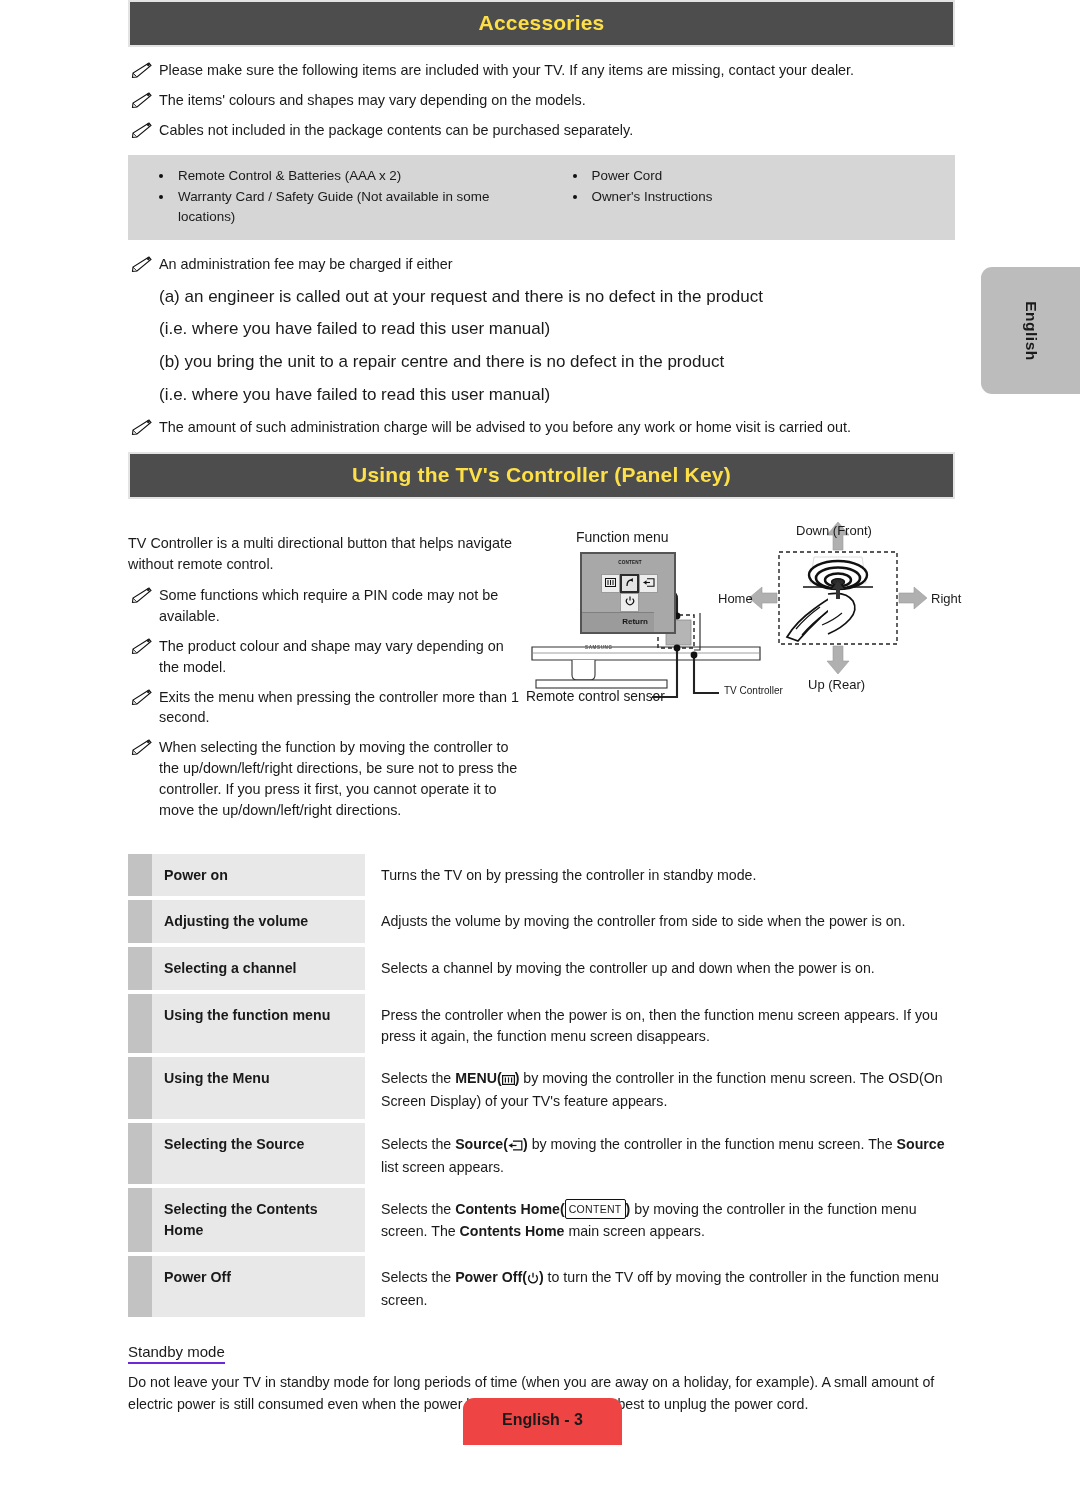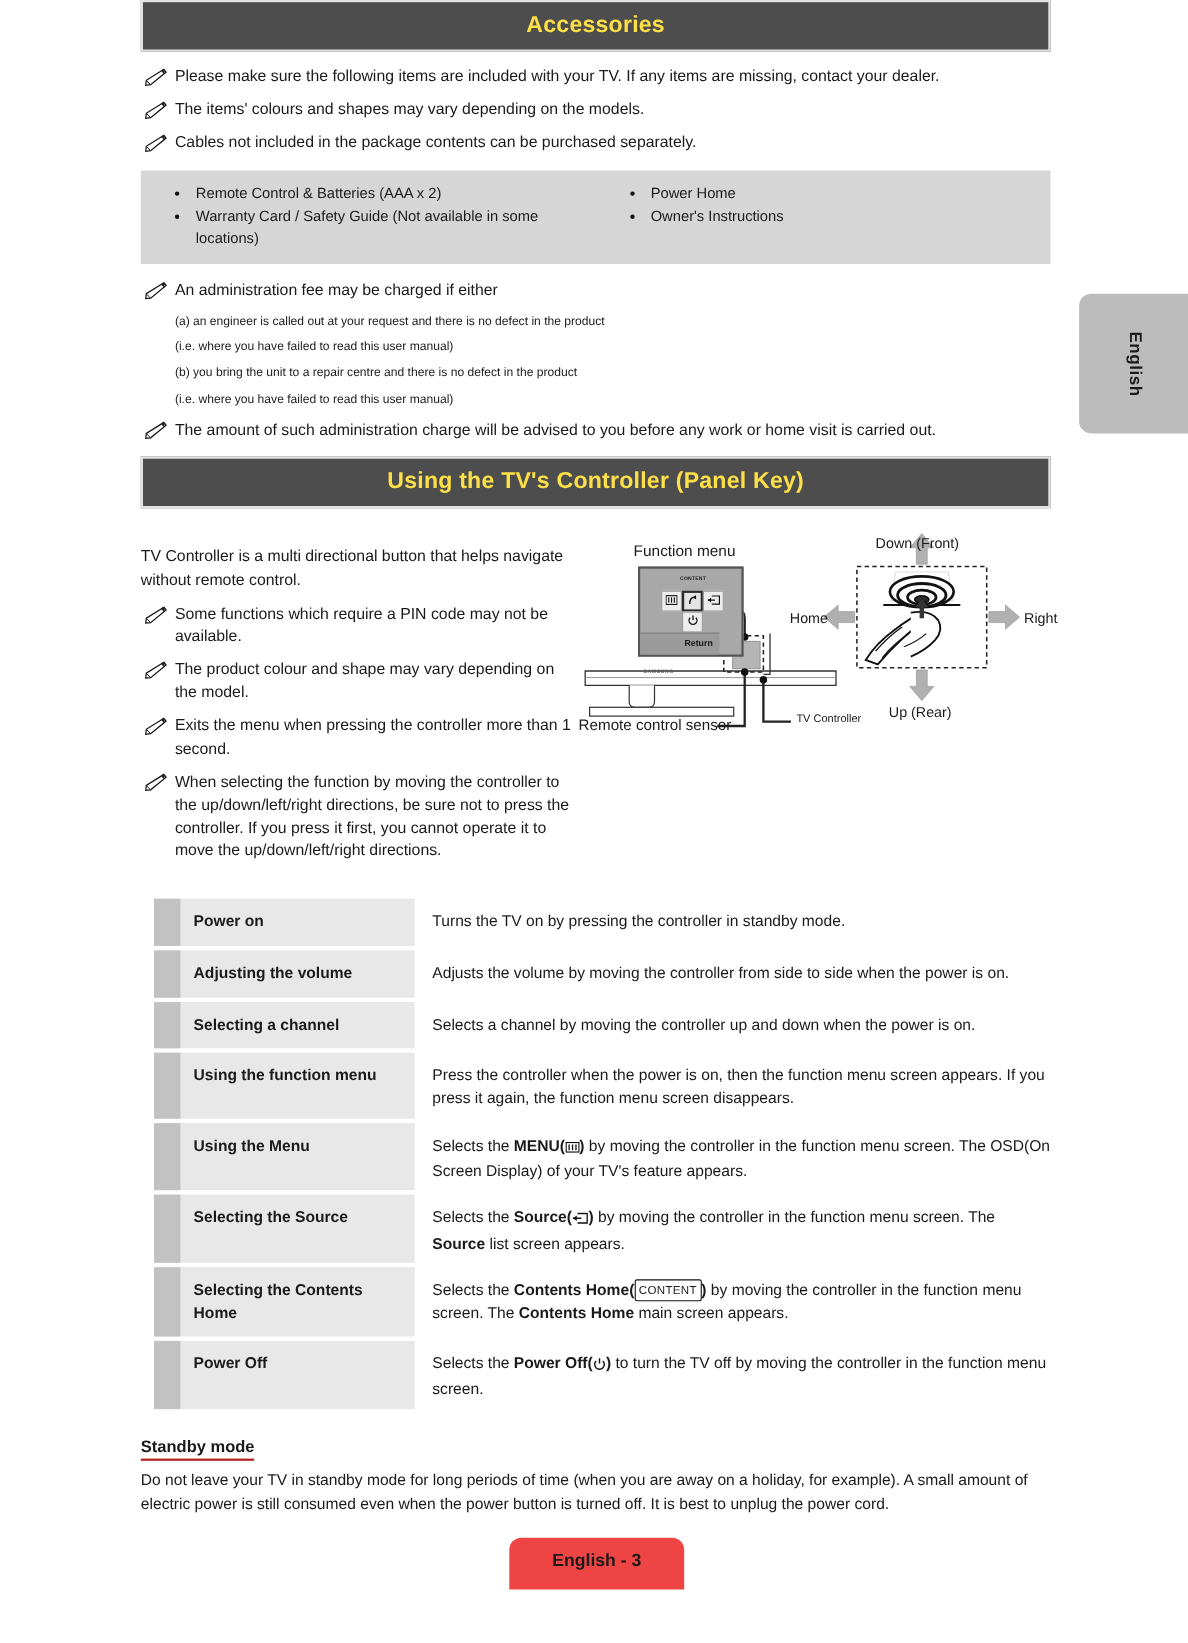--- a/index.html
+++ b/index.html
@@ -46,21 +46,21 @@
     font-size: 14.4px;
     line-height: 1.45;
     margin: 9px 0;
   }
   .note .pencil {
     position: absolute;
     left: 0; top: 1px;
     width: 24px; height: 18px;
   }
   .plain-line {
-    font-size: 11px;
+    font-size: 17px;
     line-height: 1.52;
     margin: 7px 0 7px 31px;
   }
   .intro-text {
     font-size: 14.4px;
     line-height: 1.5;
     margin: 0 0 9px 0;
   }
 
   
@@ -86,44 +86,44 @@
     border-radius: 50%;
     background: #111;
   }
 
   
   .ctrl-wrap { display: flex; margin-top: 18px; }
   .ctrl-left { width: 400px; padding-right: 8px; margin-top: 16px; }
   .ctrl-right { width: 427px; position: relative; height: 220px; }
 
   
-  .fn-table { margin-top: 24px; margin-left: 12px; }
+  .fn-table { margin-top: 24px; }
   .fn-row { display: flex; margin-bottom: 4px; }
   .fn-label {
     width: 237px;
     flex: none;
     background: #e8e8e8;
     border-left: 24px solid #c2c2c2;
     font-weight: bold;
     font-size: 14.2px;
     padding: 11px 8px 11px 12px;
     line-height: 1.45;
   }
   .fn-desc {
     flex: 1;
     font-size: 14.2px;
     line-height: 1.5;
     padding: 11px 0 6px 16px;
   }
 
   
   .standby-title {
-    font-weight: bold;
+    font-weight: normal;
     font-size: 15px;
-    border-bottom: 2px solid #b91c1c;
+    border-bottom: 2px solid #6d28d9;
     display: inline-block;
     padding-bottom: 2px;
     margin: 22px 0 7px 0;
   }
   .standby-body {
     font-size: 14.2px;
     line-height: 1.55;
   }
 
   
@@ -267,21 +267,21 @@
         <span>Cables not included in the package contents can be purchased separately.</span>
       </div>
     </div>
 
     <div class="acc-box">
       <div class="acc-col">
         <div class="acc-item">Remote Control &amp; Batteries (AAA x 2)</div>
         <div class="acc-item">Warranty Card / Safety Guide (Not available in some locations)</div>
       </div>
       <div class="acc-col">
-        <div class="acc-item">Power Home</div>
+        <div class="acc-item">Power Cord</div>
         <div class="acc-item">Owner's Instructions</div>
       </div>
     </div>
 
     <div style="margin-top:14px;">
       <div class="note">
         <span class="pencil">
           <svg width="24" height="18" viewBox="0 0 24 18">
             <path d="M21 2 L23 4.5 L9 16 L4.5 16.5 L5 12 Z" fill="#fff" stroke="#111" stroke-width="1.1"></path>
             <path d="M19.3 3.5 L21.6 6" stroke="#111" stroke-width="1"></path>

